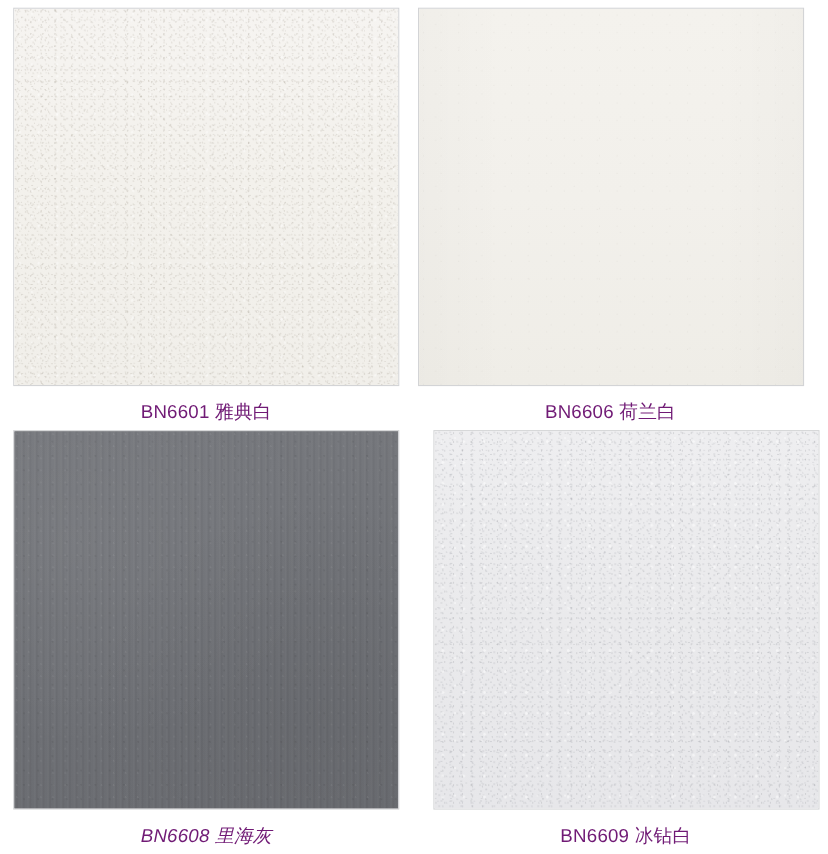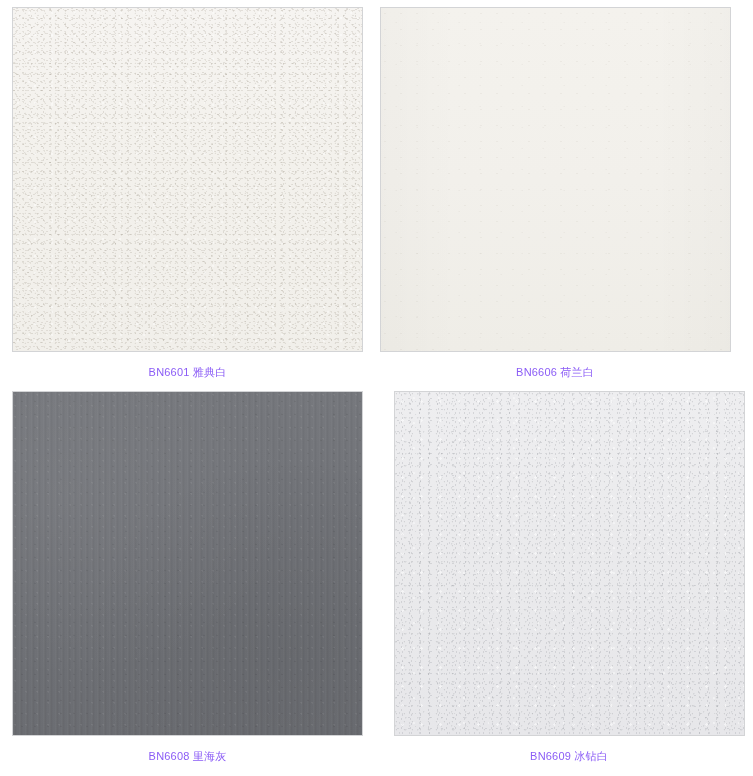--- a/index.html
+++ b/index.html
@@ -26,21 +26,21 @@
   .swatch-cell {
     display: flex;
     flex-direction: column;
     align-items: center;
     justify-content: flex-start;
     box-sizing: border-box;
   }
 
   .cell-r1c1 { padding: 7px 13px 0 12px; }
   .cell-r1c2 { padding: 7px 31px 0 12px; }
-  .cell-r2c1 { padding: 6px 13px 0 12px; }
+  .cell-r2c1 { padding: 6px 13px 0 12px; font-style: italic; }
   .cell-r2c2 { padding: 6px 3px 0 12px; }
 
   .tile {
     width: 351px;
     height: 345px;
     border: 1px solid #d3d4d6;
     box-sizing: border-box;
     position: relative;
     overflow: hidden;
   }
@@ -148,23 +148,23 @@
     background-image:
       radial-gradient(circle at 40% 50%, rgba(255,255,255,0.6) 1.1px, transparent 1.4px),
       radial-gradient(circle at 75% 25%, rgba(255,255,255,0.5) 1px, transparent 1.3px);
     background-size: 19px 19px, 25px 25px;
     opacity: 0.85;
   }
 
   .swatch-caption {
     width: 100%;
     text-align: center;
-    font-size: 11px;
+    font-size: 17px;
     line-height: 1.2;
-    color: #8b5cf6;
+    color: #701a75;
     padding-top: 14px;
     letter-spacing: 0.2px;
     white-space: nowrap;
   }
 </style>
 </head>
 <body>
 
 <div class="catalog">
 

